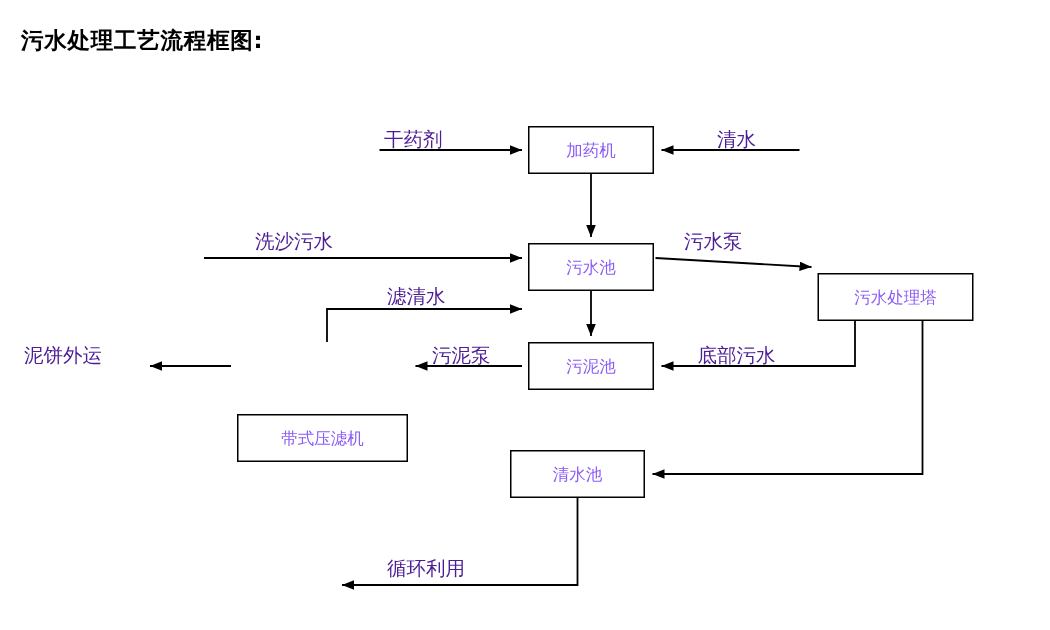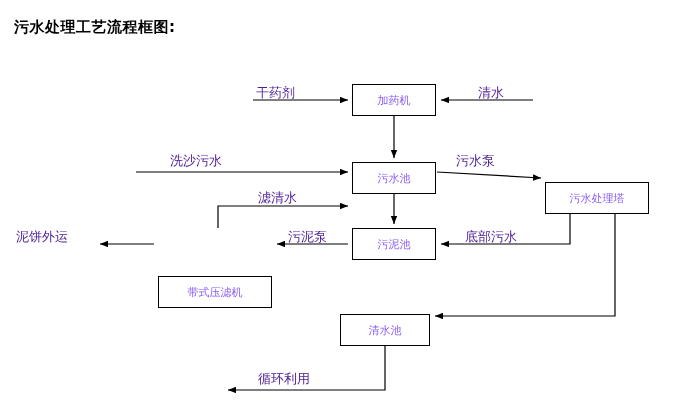--- a/index.html
+++ b/index.html
@@ -109,21 +109,21 @@
   </div>
 
   <div class="node" style="left:158px; top:228px; width:114px; height:32px;margin-top:48px;">
     <span>带式压滤机</span>
   </div>
 
   <div class="node" style="left:352px; top:228px; width:84px; height:32px;">
     <span>污泥池</span>
   </div>
 
-  <div class="node" style="left:340px; top:300px; width:90px; height:32px;margin-top:14px;">
+  <div class="node" style="left:340px; top:300px; width:90px; height:32px;">
     <span>清水池</span>
   </div>
 
   <div class="edge-label" style="left:256px; top:84px;">干药剂</div>
   <div class="edge-label" style="left:478px; top:84px;text-align:right;">清水</div>
   <div class="edge-label" style="left:170px; top:152px;">洗沙污水</div>
   <div class="edge-label" style="left:456px; top:152px;">污水泵</div>
   <div class="edge-label" style="left:258px; top:189px;">滤清水</div>
   <div class="edge-label" style="left:16px; top:228px;">泥饼外运</div>
   <div class="edge-label" style="left:288px; top:228px;">污泥泵</div>

